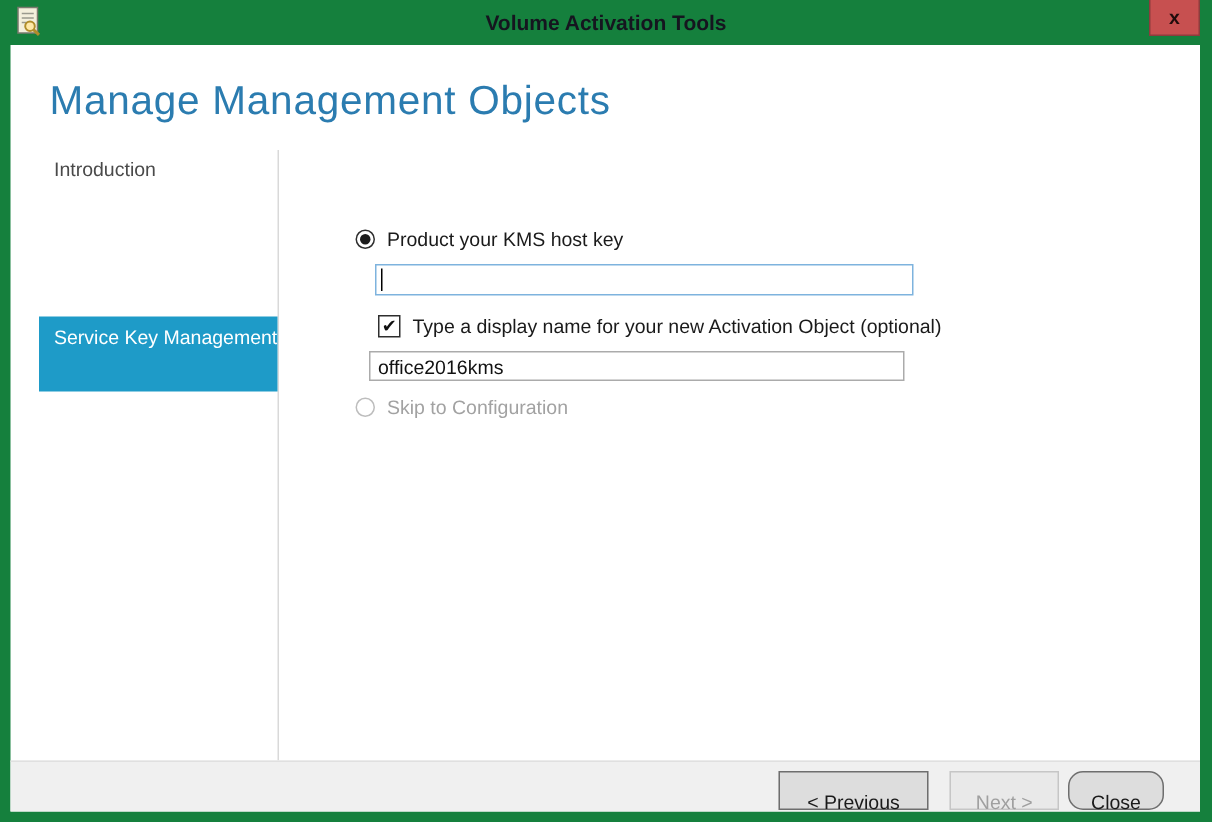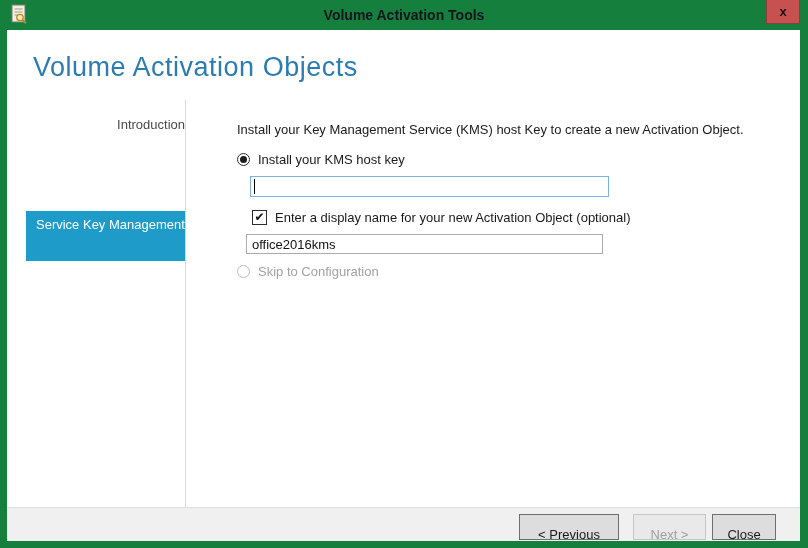--- a/index.html
+++ b/index.html
@@ -78,21 +78,21 @@
     background:#f0f0f0;border-top:1px solid #e0e0e0;
   }
   .btn{
     position:absolute;top:6px;height:24px;
     background:#dddddd;border:1px solid #6e6e6e;
     font-family:"Liberation Sans","DejaVu Sans",sans-serif;
     font-size:13px;color:#1a1a1a;text-align:center;padding:12px;
   }
   .btn-previous{left:512px;width:100px;}
   .btn-next{left:626px;width:73px;background:#e9e9e9;border-color:#c6c6c6;color:#9f9f9f;}
-  .btn-close{left:705px;width:64px;}
+  .btn-close{left:705px;width:64px;border-radius:10px;}
 </style>
 </head>
 <body>
 
 <div class="window">
 
   <div class="titlebar">
     <svg class="app-icon" viewBox="0 0 20 21">
       <rect x="2" y="1" width="13" height="17" fill="#f3efdc" stroke="#7a7a6e" stroke-width="1"></rect>
       <line x1="4.5" y1="5" x2="12.5" y2="5" stroke="#9a9a8e" stroke-width="1"></line>
@@ -100,43 +100,42 @@
       <line x1="4.5" y1="11" x2="10.5" y2="11" stroke="#9a9a8e" stroke-width="1"></line>
       <circle cx="10" cy="13.5" r="3.2" fill="#ffe9a8" stroke="#b08d2a" stroke-width="1.3"></circle>
       <line x1="12.3" y1="15.8" x2="16" y2="19.3" stroke="#b08d2a" stroke-width="2"></line>
     </svg>
     <div class="title">Volume Activation Tools</div>
     <div class="close-btn">x</div>
   </div>
 
   <div class="client">
 
-    <div class="page-title">Volume Activation Objects</div>
+    <div class="page-title">Manage Management Objects</div>
     <div class="v-divider"></div>
 
-    <div class="side-item" style="top:81px;text-align:right;">
+    <div class="side-item" style="top:69px;">
       <span>Introduction</span>
     </div>
     <div class="side-item active" style="top:181px;">
       <span>Service Key Management</span>
     </div>
 
-    <div class="instruction">Install your Key Management Service (KMS) host Key to create a new Activation Object.</div>
 
     <div class="radio-row" style="left:230px;top:122px;">
       <span class="radio checked"></span>
-      <span>Install your KMS host key</span>
+      <span>Product your KMS host key</span>
     </div>
 
     <input class="text-input input-kms" type="text" value="" style="">
     <div class="caret"></div>
 
     <div class="checkbox-row">
       <span class="checkbox">✔</span>
-      <span>Enter a display name for your new Activation Object (optional)</span>
+      <span>Type a display name for your new Activation Object (optional)</span>
     </div>
 
     <input class="text-input input-name" type="text" value="office2016kms" style="">
 
     <div class="radio-row disabled" style="left:230px;top:234px;">
       <span class="radio disabled"></span>
       <span>Skip to Configuration</span>
     </div>
 
     <div class="footer">

